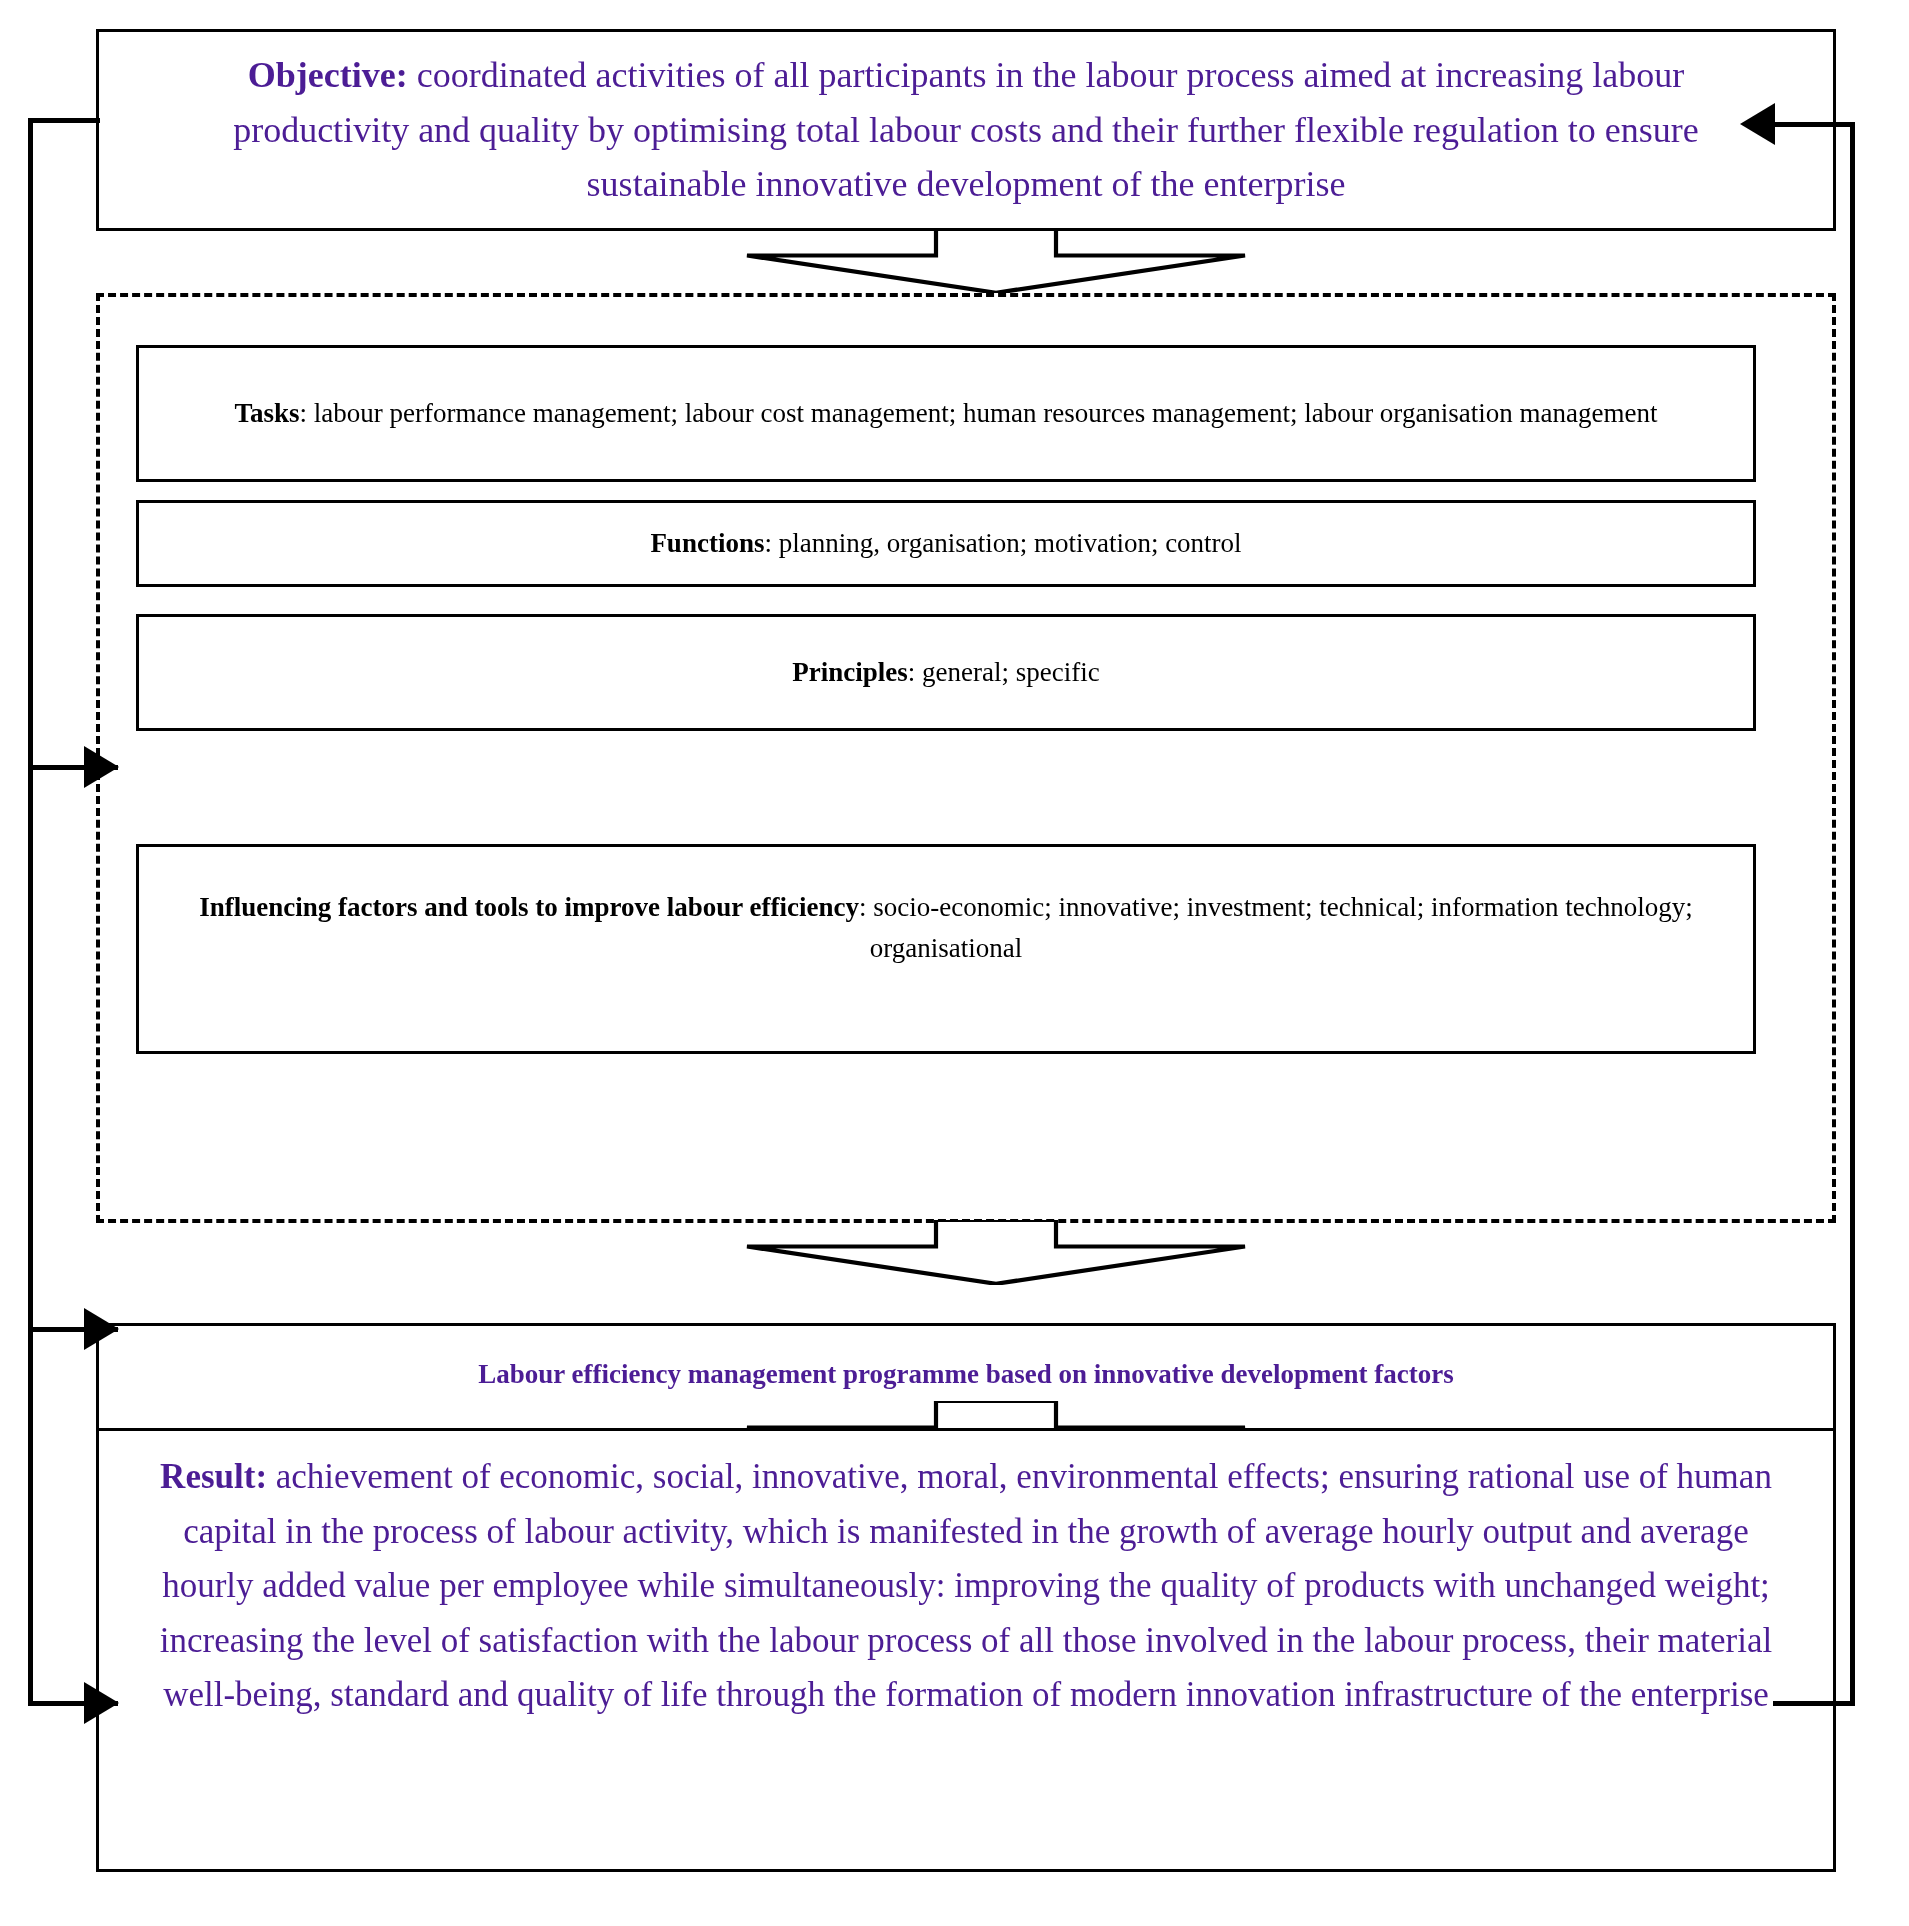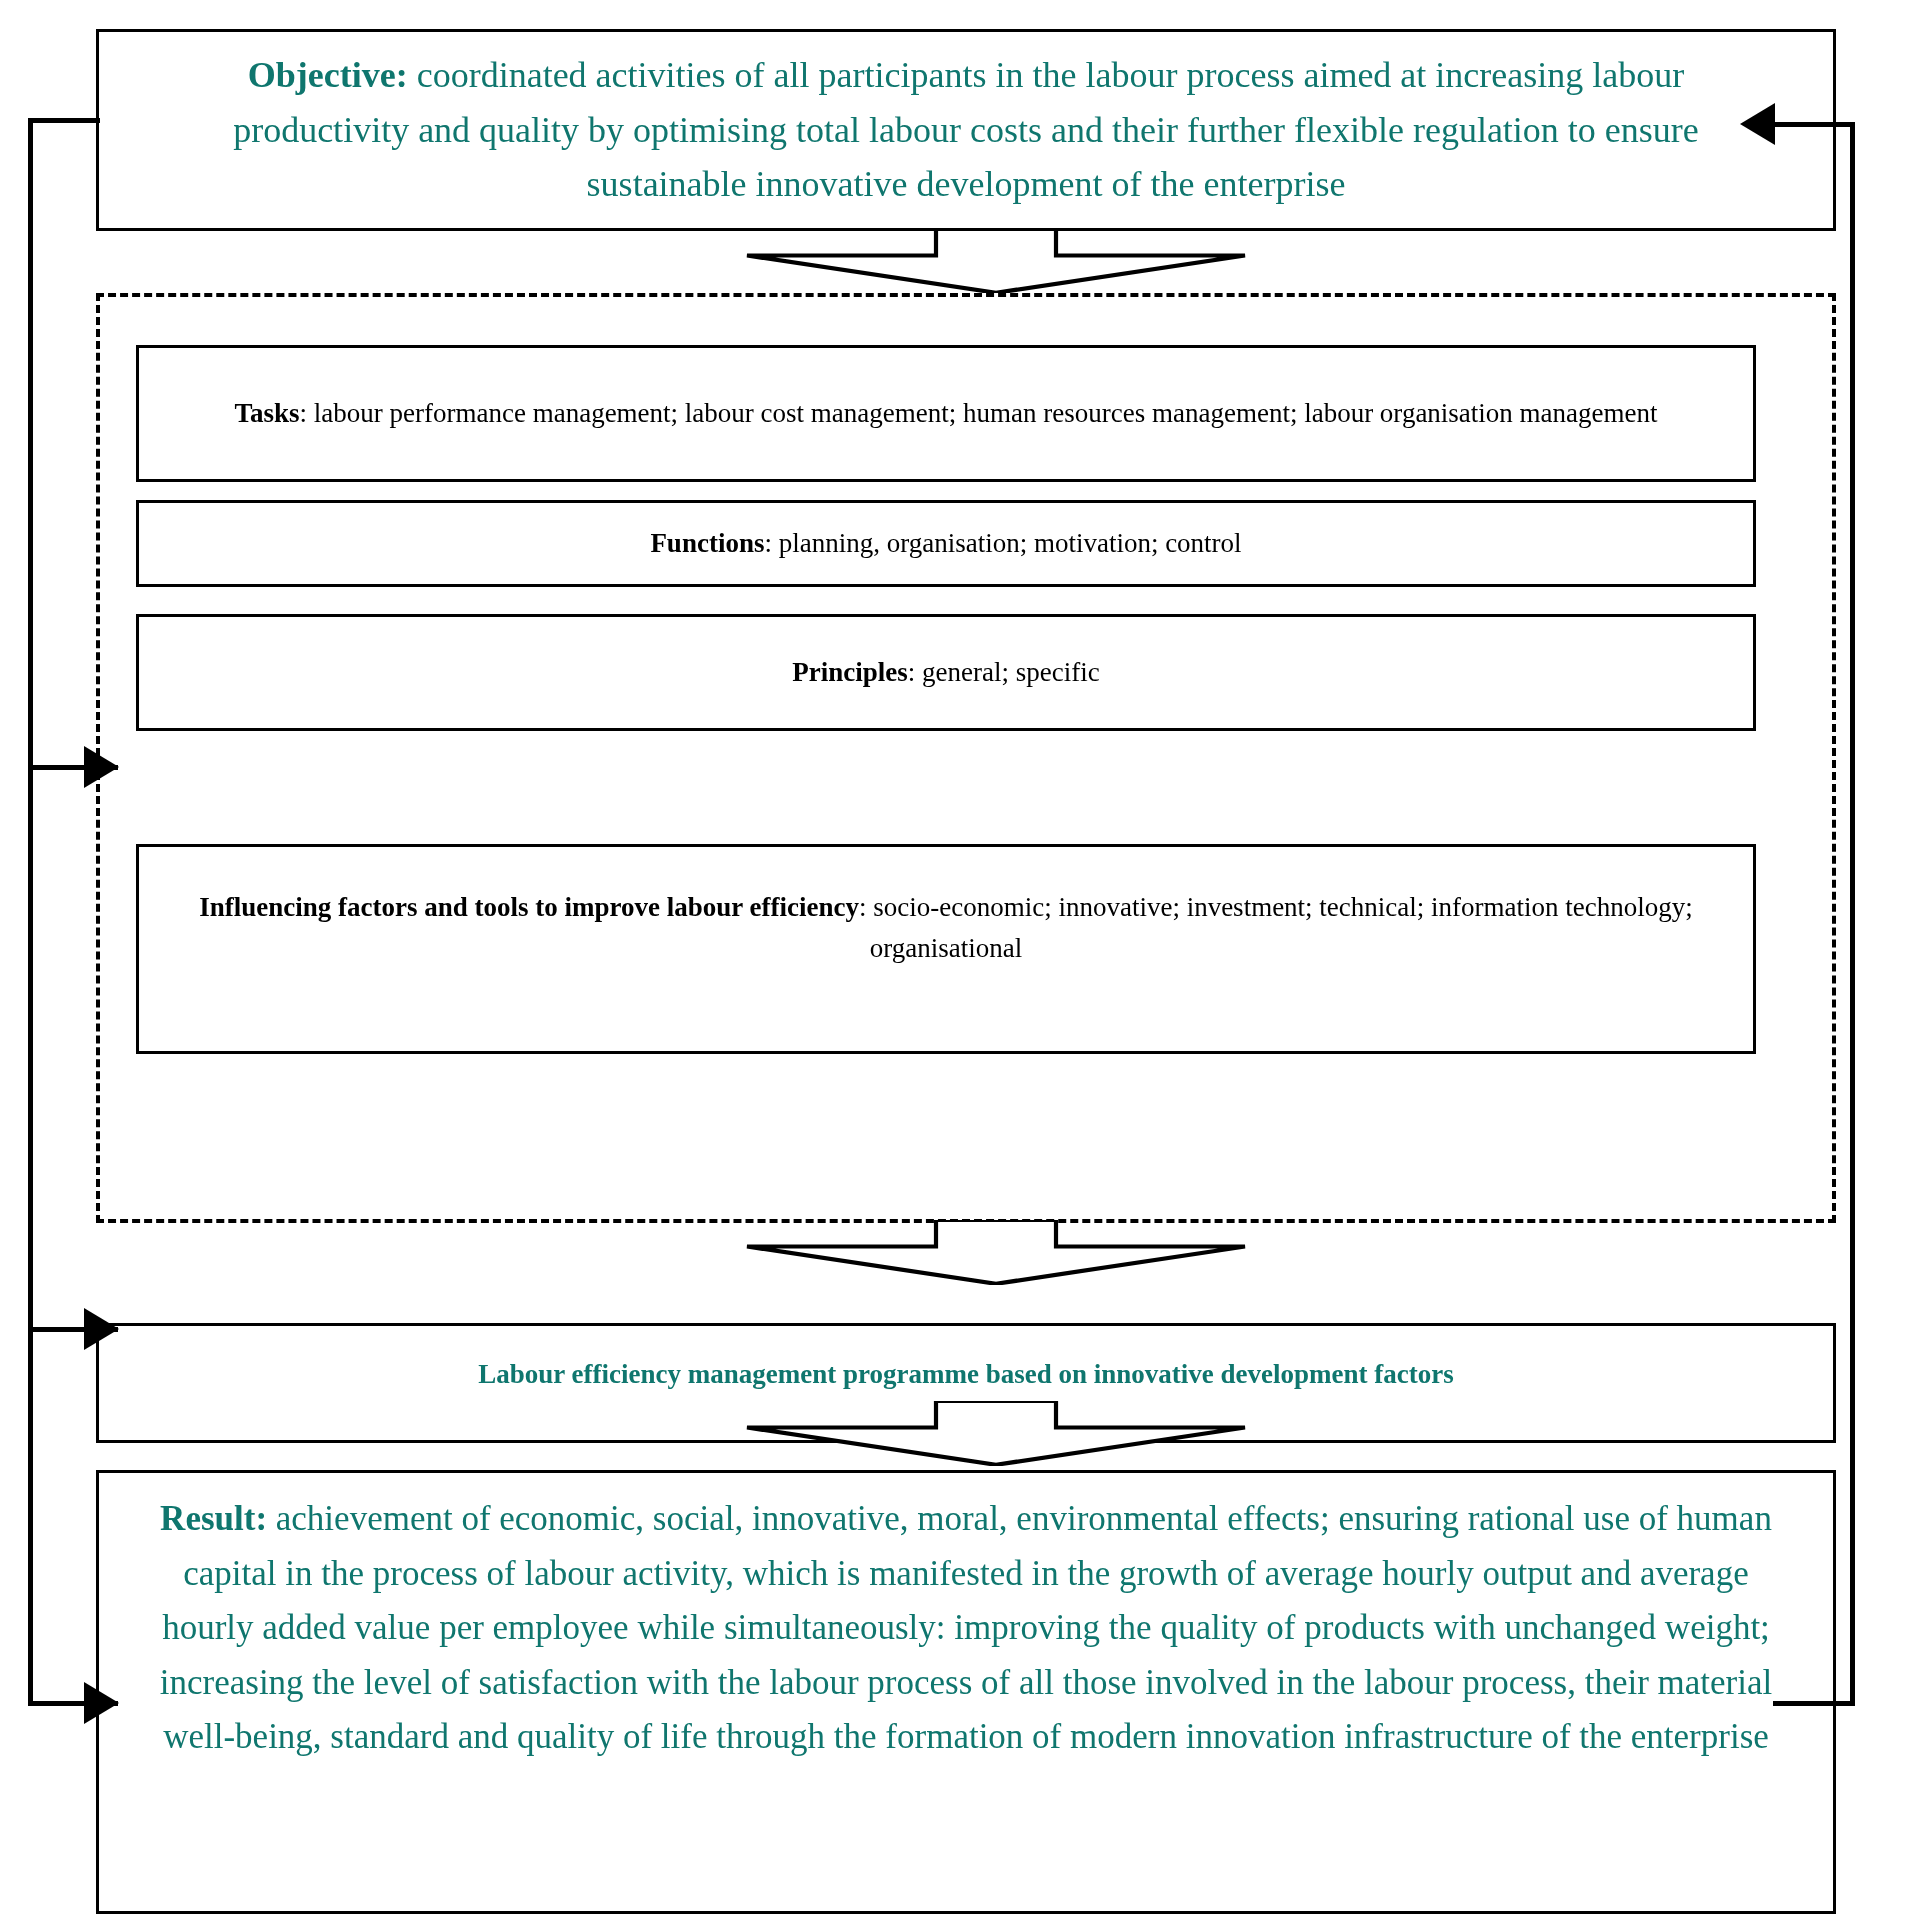--- a/index.html
+++ b/index.html
@@ -22,21 +22,21 @@
   
   .box {
     position: absolute;
     box-sizing: border-box;
     border: 3.6px solid #000000;
     background: #ffffff;
     display: flex;
     align-items: center;
     justify-content: center;
     text-align: center;
-    color: #0f766e;
+    color: #4c1d95;
   }
   .box .txt {
     display: block;
     width: 100%;
     padding: 0 20.4px;
     line-height: 1.52;
   }
   b, .b { font-weight: bold; }
 
   
@@ -93,21 +93,21 @@
     height: 120px;
     font-size: 27px;
     font-weight: bold;
     align-items: flex-start;
   }
   #programme-box .txt { padding-top: 28px; }
 
   
   #result-box {
     left: 96px;
-    top: 1470px;
+    top: 1428px;
     width: 1740px;
     height: 444px;
     font-size: 35px;
     align-items: flex-start;
   }
   #result-box .txt { padding: 19px 54px 0 54px; line-height: 1.56; }
 
   
   .fat-arrow {
     position: absolute;

